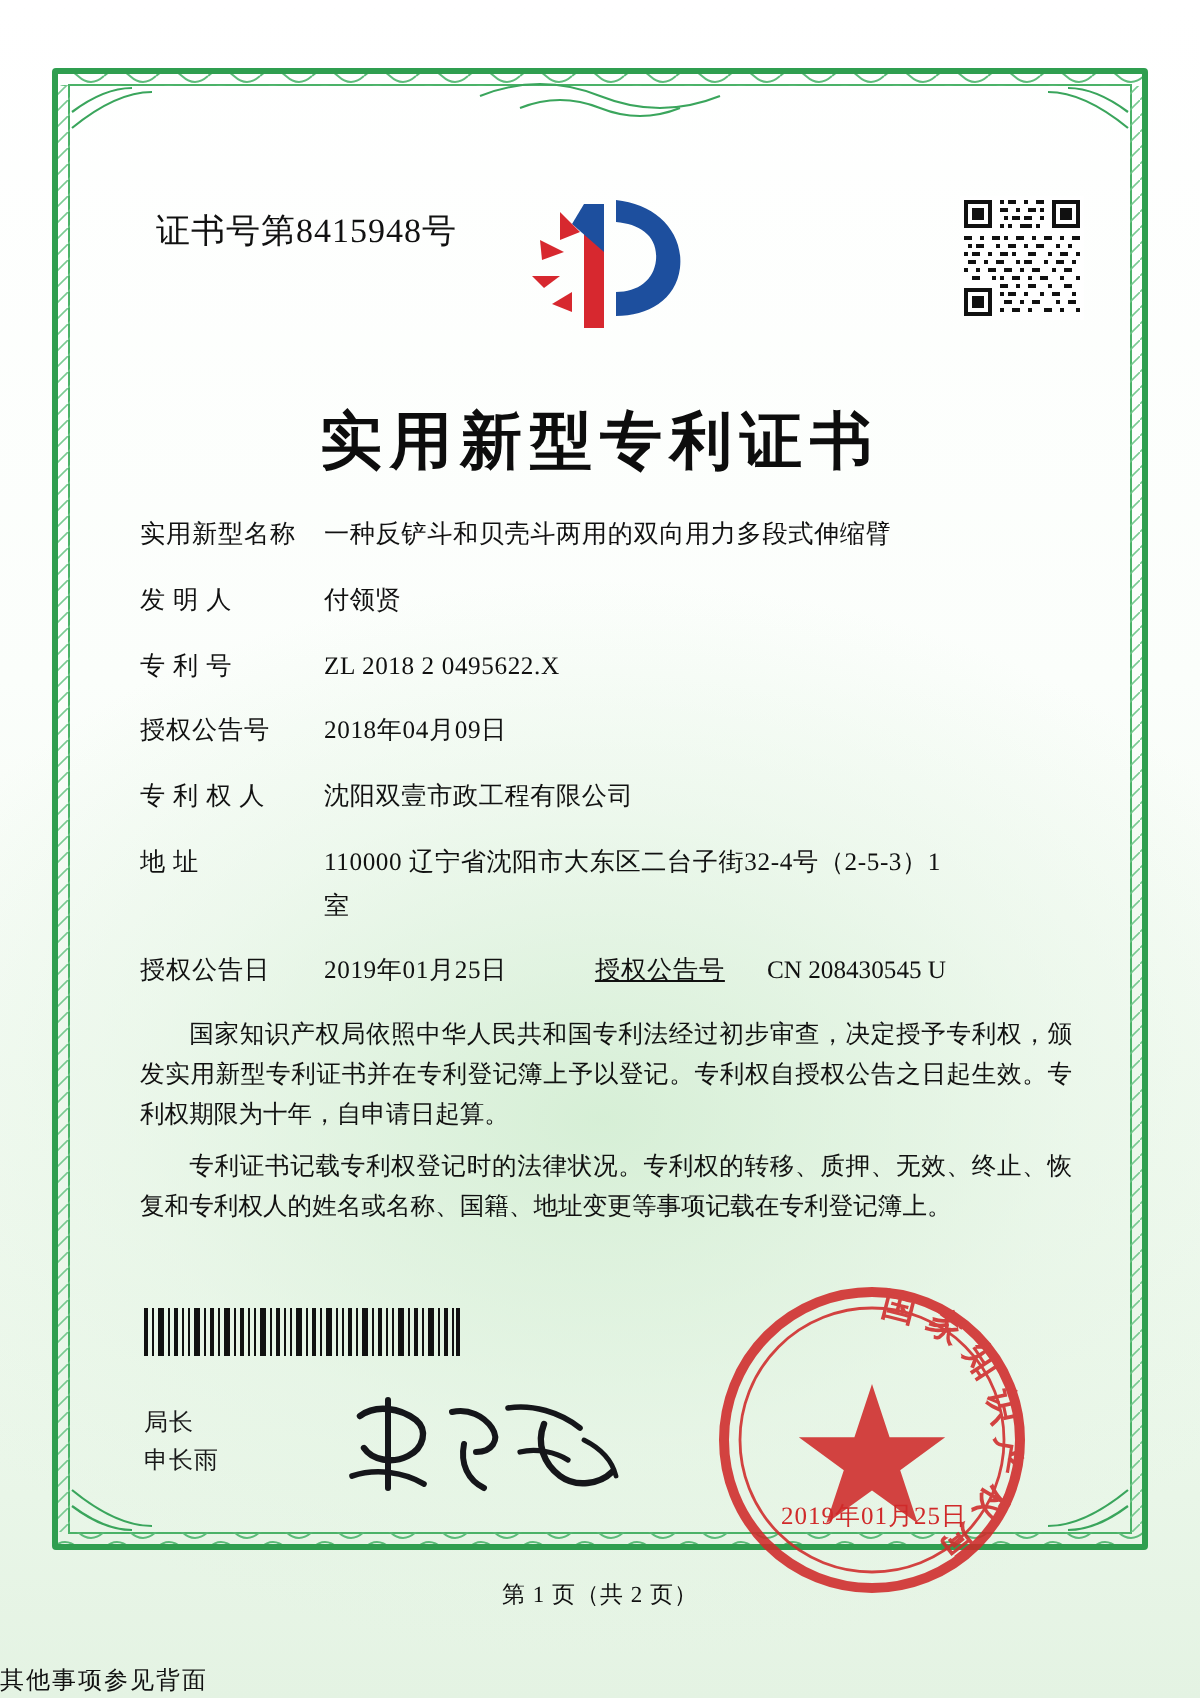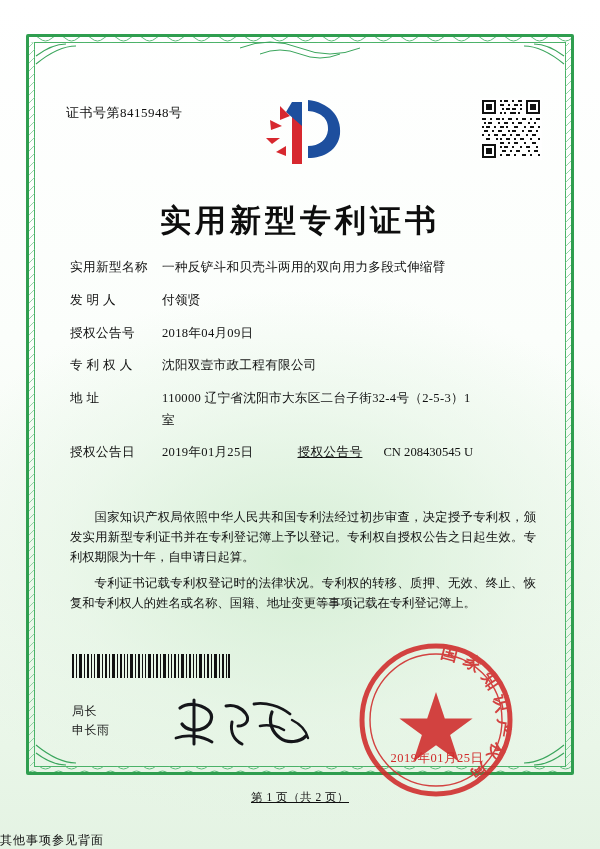--- a/index.html
+++ b/index.html
@@ -38,22 +38,22 @@
   .frame-pattern {
     position: absolute;
     left: 26px; top: 34px; right: 26px; bottom: 74px;
     pointer-events: none;
   }
   .frame-pattern svg { display: block; width: 100%; height: 100%; }
 
   
   .cert-no {
     position: absolute;
-    left: 66px; top: 104px;
-    font-size: 13px;
+    left: 78px; top: 104px;
+    font-size: 17px;
     letter-spacing: 0.5px;
     color: #111;
   }
 
   
   .logo {
     position: absolute;
     left: 256px; top: 96px;
     width: 92px; height: 72px;
   }
@@ -175,21 +175,20 @@
   }
 
   
   .page-no {
     position: absolute;
     left: 0; right: 0; top: 790px;
     text-align: center;
     font-size: 11.5px;
     color: #111;
     letter-spacing: 0.5px;
-    text-decoration: underline;
   }
   .footnote {
     position: absolute;
     left: 0; right: 0; bottom: 0;
     font-size: 12px;
     color: #111;
     letter-spacing: 1px;
   }
 </style>
 </head>
@@ -349,20 +348,24 @@
   <div class="fields">
     <div class="row">
       <div class="label">实用新型名称</div>
       <div class="value">一种反铲斗和贝壳斗两用的双向用力多段式伸缩臂</div>
     </div>
     <div class="row">
       <div class="label">发 明 人</div>
       <div class="value">付领贤</div>
     </div>
     <div class="row">
+      <div class="label">专 利 号</div>
+      <div class="value">ZL 2018 2 0495622.X</div>
+    </div>
+    <div class="row">
       <div class="label">授权公告号</div>
       <div class="value">2018年04月09日</div>
     </div>
     <div class="row">
       <div class="label">专 利 权 人</div>
       <div class="value">沈阳双壹市政工程有限公司</div>
     </div>
     <div class="row">
       <div class="label">地 址</div>
       <div class="value">110000 辽宁省沈阳市大东区二台子街32-4号（2-5-3）1</div>

